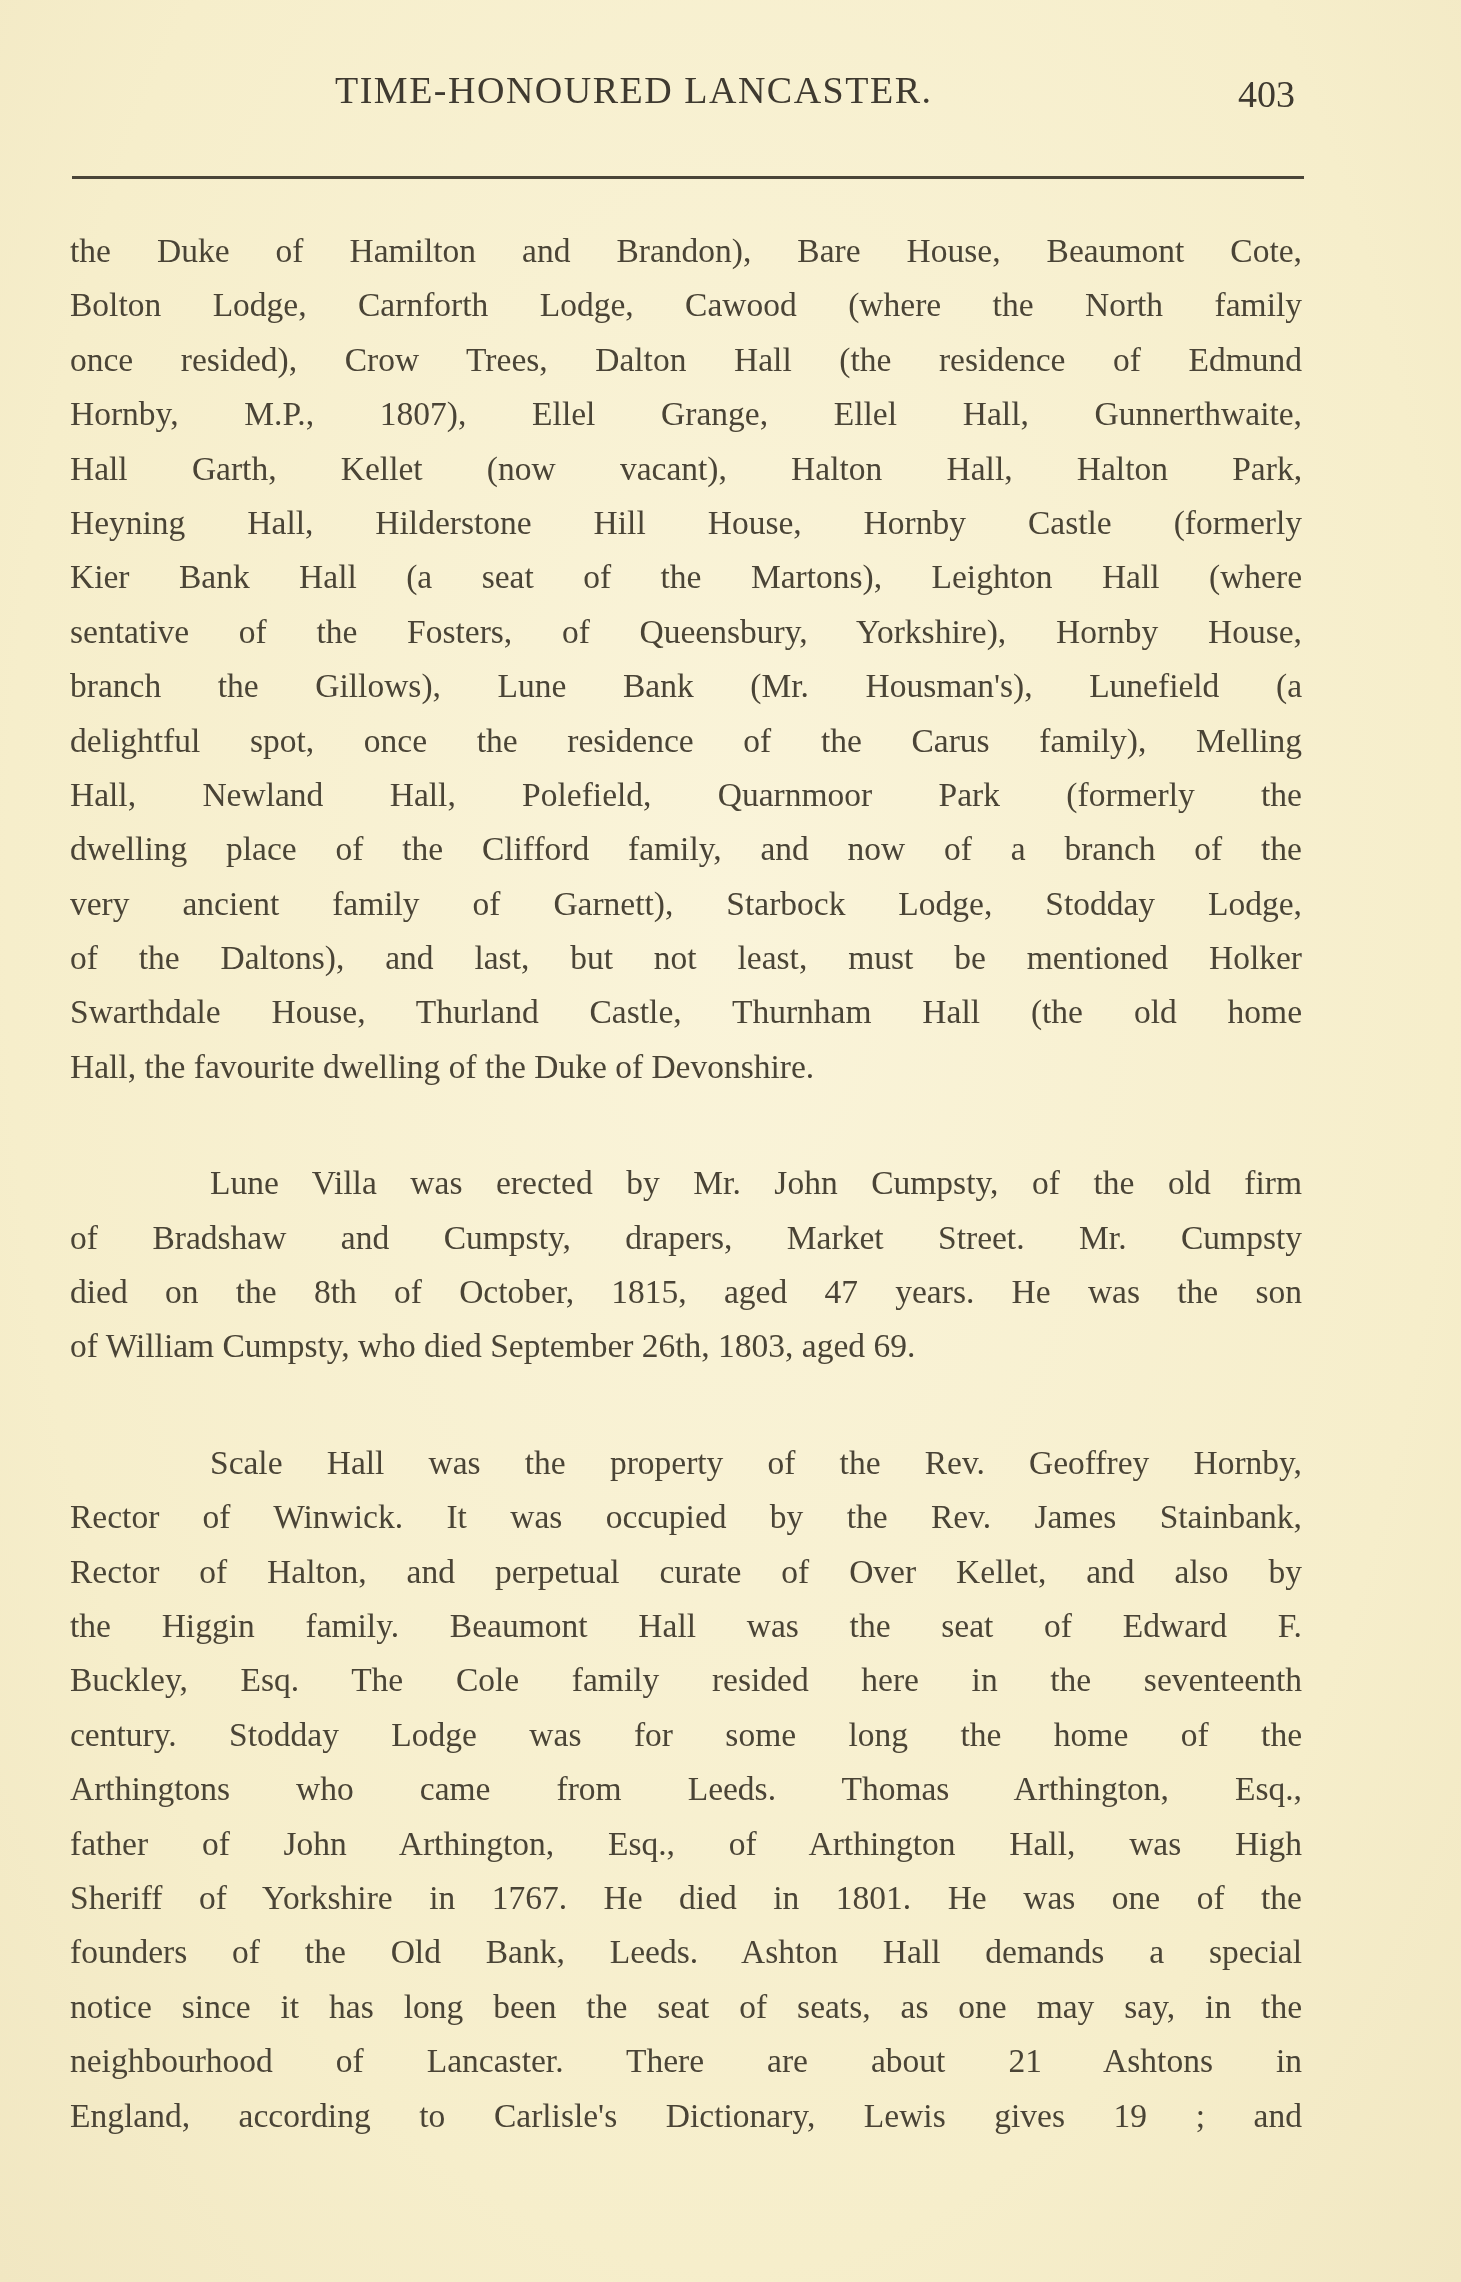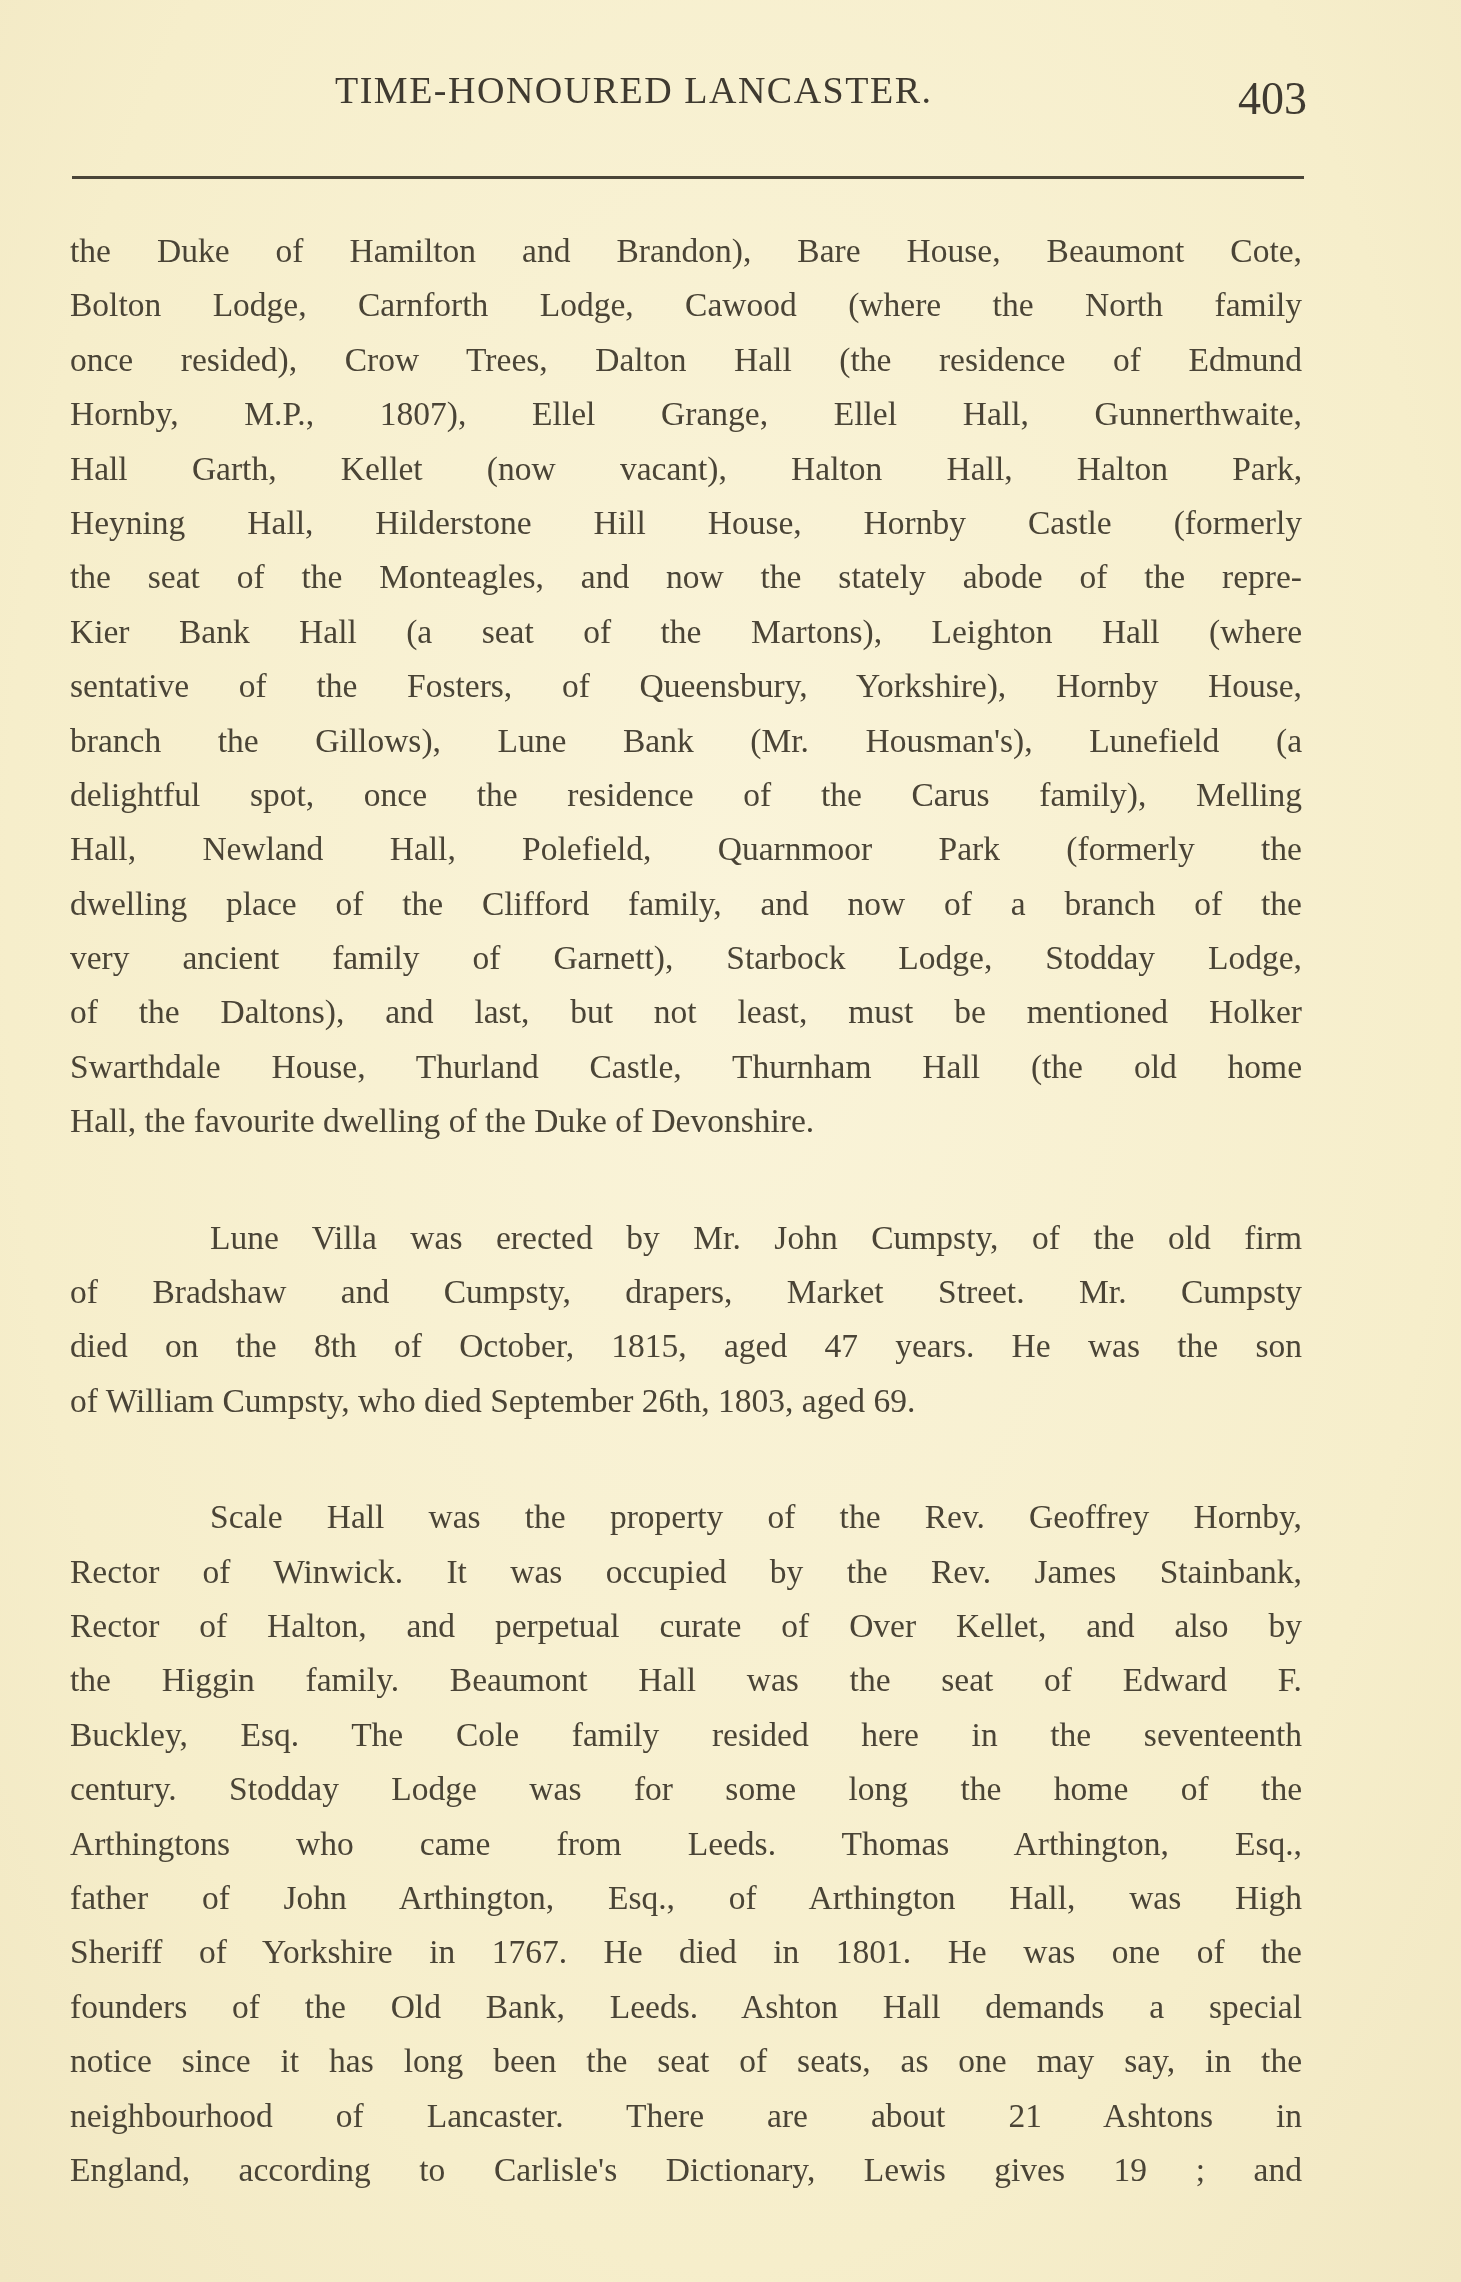--- a/index.html
+++ b/index.html
@@ -7,21 +7,21 @@
     width:1461px; height:2282px; overflow:hidden;
     background:#f8f1d3;
     font-family:"Liberation Serif","DejaVu Serif",serif;
     color:#4a4436;
     position:relative;
   }
   .page { position:absolute; left:0; top:0; width:1461px; height:2282px;
     background: radial-gradient(ellipse at 50% 40%, #faf4da 0%, #f6eecb 70%, #f1e7c2 100%); }
   .running-head { position:absolute; left:0; top:68px; width:1461px; height:60px;padding-left:8px; }
   .head-title { position:absolute; left:335px; top:0; font-size:38px; letter-spacing:1.5px; color:#3f3a30; white-space:nowrap; }
-  .page-number { position:absolute; left:1238px; top:4px; font-size:46px; color:#3f3a30; }
+  .page-number { position:absolute; left:1238px; top:4px; font-size:38px; color:#3f3a30; }
   .rule { position:absolute; left:72px; top:176px; width:1232px; height:3px; background:#4a4538; }
   .body-text { position:absolute; left:68px; top:222px; width:1236px; }
   .para { margin:2px; }
   .line { display:block; height:54.4px; line-height:54.4px; font-size:33.5px;
     text-align:justify; text-align-last:justify; white-space:nowrap; overflow:visible; }
   .line.last { text-align-last:left; }
   .line.indent { padding-left:140px; }
   .gap { height:58px; }
 </style>
 </head>
@@ -35,21 +35,20 @@
   <div class="rule"></div>
 
   <div class="body-text">
     <div class="para">
       <span class="line">the Duke of Hamilton and Brandon), Bare House, Beaumont Cote,</span>
       <span class="line">Bolton Lodge, Carnforth Lodge, Cawood (where the North family</span>
       <span class="line">once resided), Crow Trees, Dalton Hall (the residence of Edmund</span>
       <span class="line">Hornby, M.P., 1807), Ellel Grange, Ellel Hall, Gunnerthwaite,</span>
       <span class="line">Hall Garth, Kellet (now vacant), Halton Hall, Halton Park,</span>
       <span class="line">Heyning Hall, Hilderstone Hill House, Hornby Castle (formerly</span>
-      <span class="line">the seat of the Monteagles, and now the stately abode of the repre-</span>
       <span class="line">Kier Bank Hall (a seat of the Martons), Leighton Hall (where</span>
       <span class="line">sentative of the Fosters, of Queensbury, Yorkshire), Hornby House,</span>
       <span class="line">branch the Gillows), Lune Bank (Mr. Housman's), Lunefield (a</span>
       <span class="line">delightful spot, once the residence of the Carus family), Melling</span>
       <span class="line">Hall, Newland Hall, Polefield, Quarnmoor Park (formerly the</span>
       <span class="line">dwelling place of the Clifford family, and now of a branch of the</span>
       <span class="line">very ancient family of Garnett), Starbock Lodge, Stodday Lodge,</span>
       <span class="line">of the Daltons), and last, but not least, must be mentioned Holker</span>
       <span class="line">Swarthdale House, Thurland Castle, Thurnham Hall (the old home</span>
       <span class="line last">Hall, the favourite dwelling of the Duke of Devonshire.</span>

